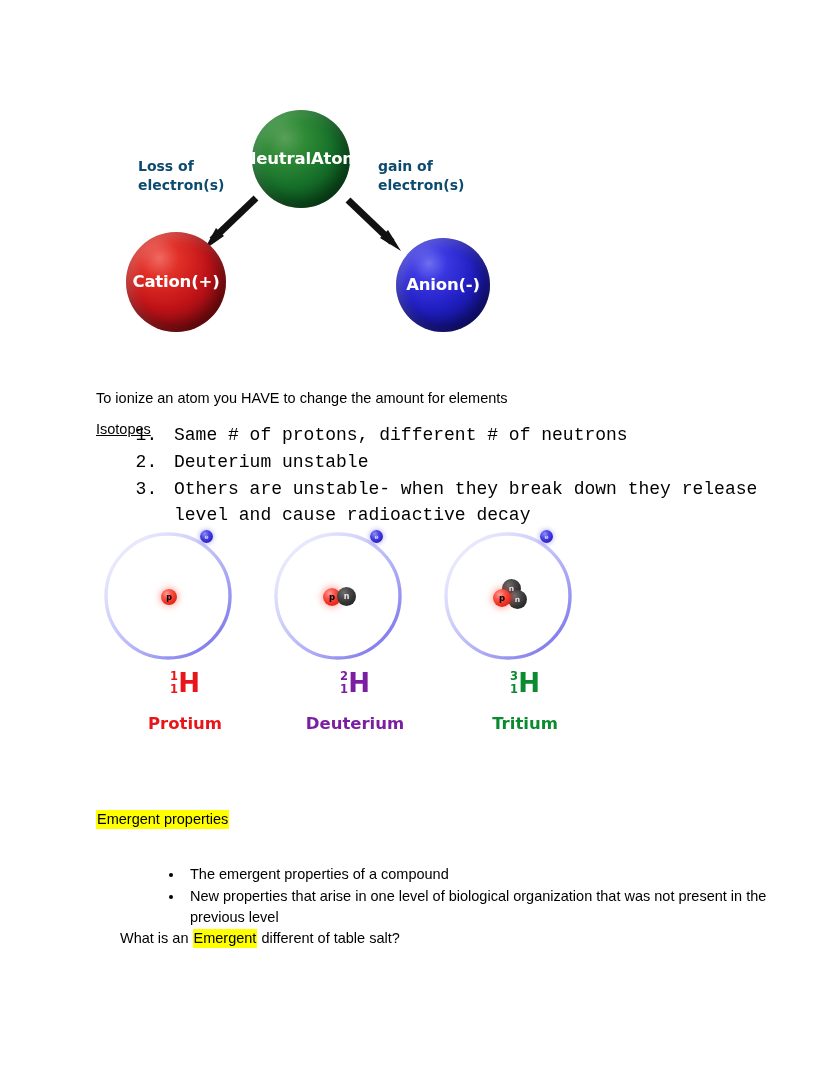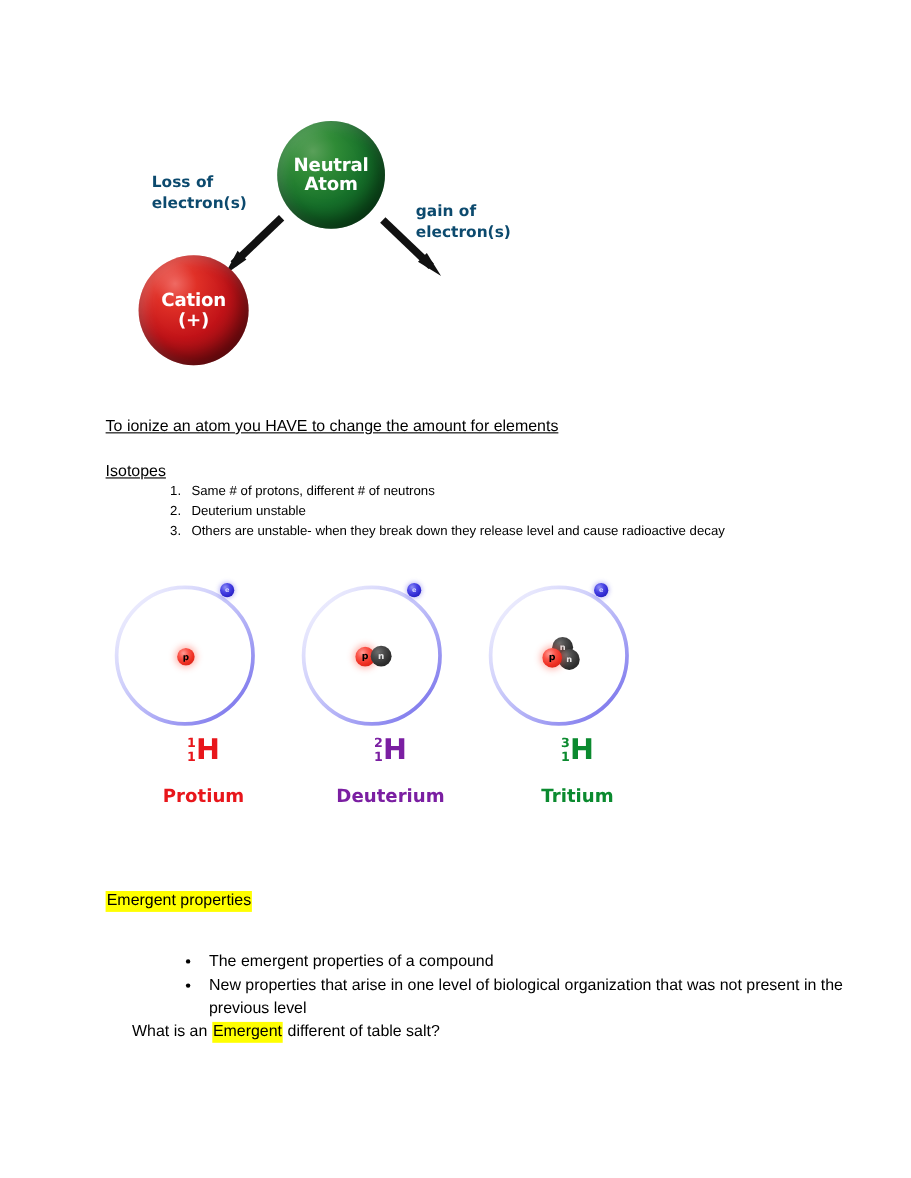--- a/index.html
+++ b/index.html
@@ -21,21 +21,21 @@
     position: absolute;
     left: 96px;
     top: 100px;
     width: 420px;
     height: 250px;
   }
   .sphere {
     position: absolute;
     border-radius: 50%;
     display: flex;
-    flex-direction: column;
+    flex-direction: row;
     align-items: center;
     justify-content: center;
     color: #ffffff;
     font-weight: bold;
     font-family: "DejaVu Sans", sans-serif;
     line-height: 1.12;
     text-align: center;
     letter-spacing: -0.2px;
   }
   #sphere-neutral {
@@ -70,43 +70,43 @@
   .ion-label {
     position: absolute;
     font-family: "DejaVu Sans", sans-serif;
     font-weight: bold;
     font-size: 14px;
     color: #0c4a6e;
     line-height: 1.35;
     white-space: nowrap;
   }
   #label-loss { left: 42px; top: 57px; width: 120px; }
-  #label-gain { left: 282px; top: 57px; width: 120px; margin-top: 26px; }
+  #label-gain { left: 282px; top: 57px; width: 120px; }
   #arrows-svg { position: absolute; left: 0; top: 0; width: 420px; height: 250px; }
 
   
   .doc-text {
     position: absolute;
     font-family: "Liberation Sans", sans-serif;
     font-size: 14.5px;
     color: #000000;
     line-height: 1.45;
   }
-  #line-ionize { left: 96px; top: 378px; width: 640px; text-decoration: underline; }
+  #line-ionize { left: 96px; top: 388px; width: 640px; }
   #heading-isotopes { left: 96px; top: 419px; width: 400px; text-decoration: underline; }
 
   #isotope-list {
     position: absolute;
     left: 130px;
-    top: 438px;
+    top: 422px;
     width: 600px;
     margin: 0;
     padding: 0 0 0 38px;
-    font-family: Liberation Sans, sans-serif;
-    font-size: 12px;
+    font-family: Liberation Mono, monospace;
+    font-size: 18px;
     line-height: 1.46;
   }
   #isotope-list li { padding-left: 6px; margin: 0 0 0.5px 0; }
 
   
   #isotopes-figure {
     position: absolute;
     left: 96px;
     top: 524px;
     width: 530px;
@@ -230,20 +230,24 @@
   <div class="sphere" id="sphere-neutral">
     <span>Neutral</span>
     <span>Atom</span>
   </div>
 
   <div class="sphere" id="sphere-cation">
     <span>Cation</span>
     <span>(+)</span>
   </div>
 
+  <div class="sphere" id="sphere-anion">
+    <span>Anion</span>
+    <span>(-)</span>
+  </div>
 
   <div class="ion-label" id="label-loss">
     <div>Loss of</div>
     <div>electron(s)</div>
   </div>
 
   <div class="ion-label" id="label-gain">
     <div>gain of</div>
     <div>electron(s)</div>
   </div>

